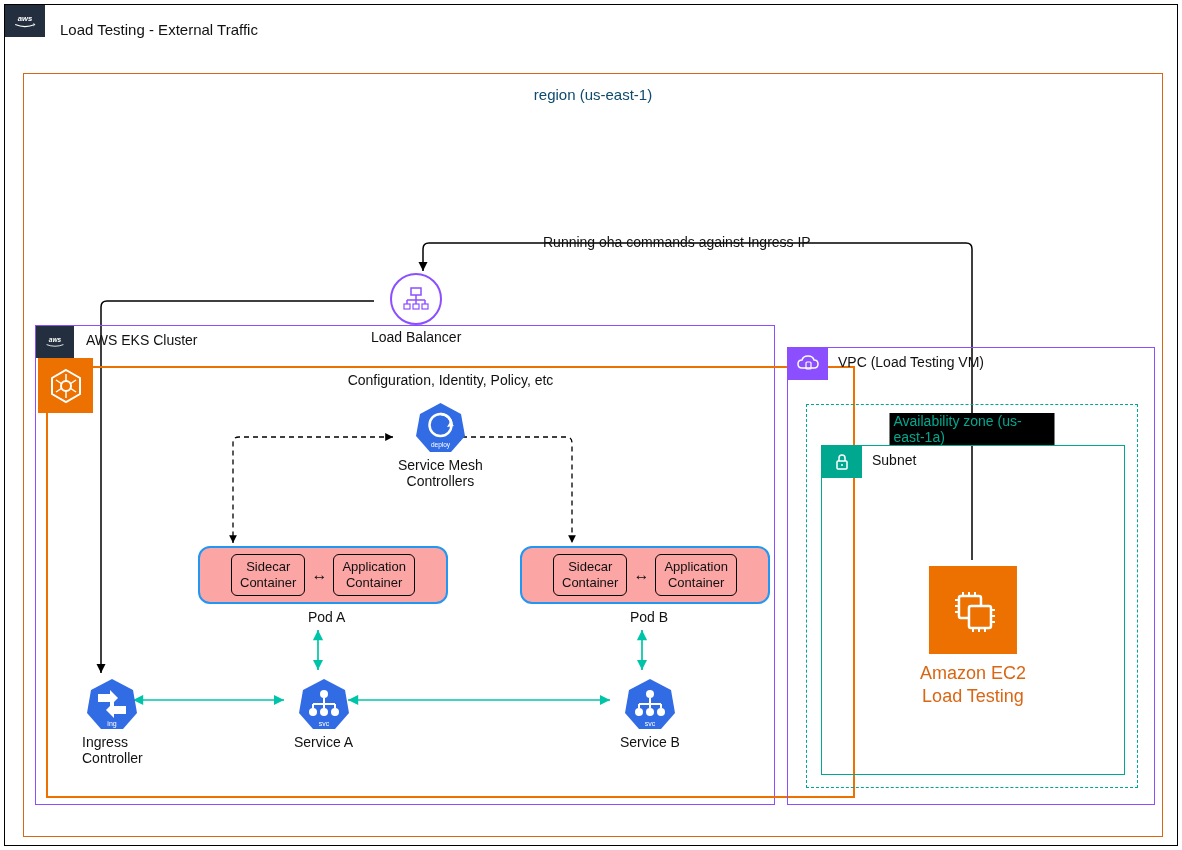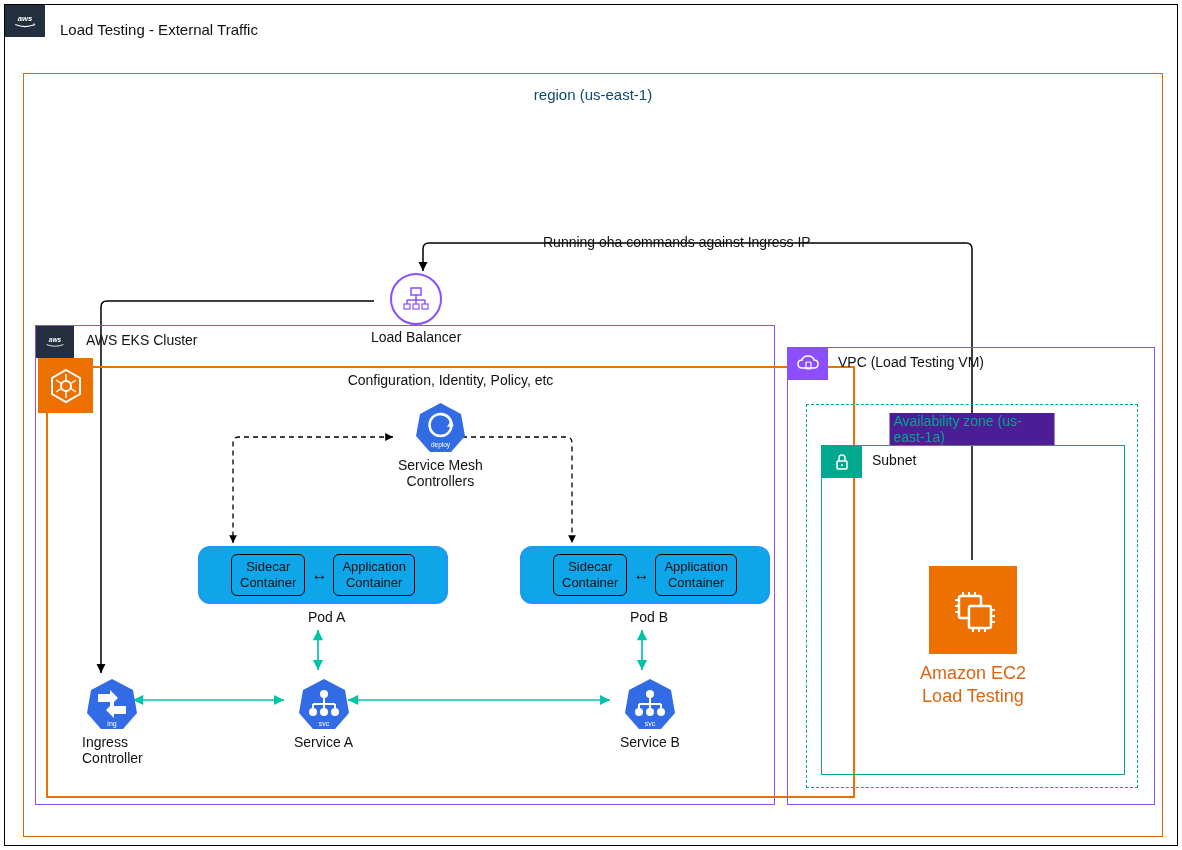--- a/index.html
+++ b/index.html
@@ -113,21 +113,21 @@
       font-size: 14px;
     }
     .pod {
       position: absolute;
       width: 250px; height: 58px;
       border: 2.5px solid #2196f3;
       border-radius: 12px;
       display: flex; align-items: center; justify-content: center;
       gap: 6px;
       padding: 6px;
-      background: #0ea5e9;
+      background: #fca5a5;
     }
     .pod-a { left: 150px; top: 178px; }
     .pod-b { left: 472px; top: 178px; }
     .container-box {
       border: 1px solid #000;
       border-radius: 6px;
       padding: 4px 8px;
       font-size: 13px;
       text-align: center;
       line-height: 1.2;
@@ -180,21 +180,21 @@
       left: 18px; top: 56px;
       width: 332px; height: 384px;
       border: 1.5px dashed #00a88f;
     }
     .az-label {
       position: absolute;
       left: 50%; top: 8px;
       transform: translateX(-50%);
       color: #00a88f;
       font-size: 14px;
-      background: #4c1d95;
+      background: #000000;
       padding: 0 4px;
     }
     .subnet-box {
       position: absolute;
       left: 14px; top: 40px;
       width: 304px; height: 330px;
       border: 1.5px solid #00a88f;
     }
     .subnet-badge {
       position: absolute;

